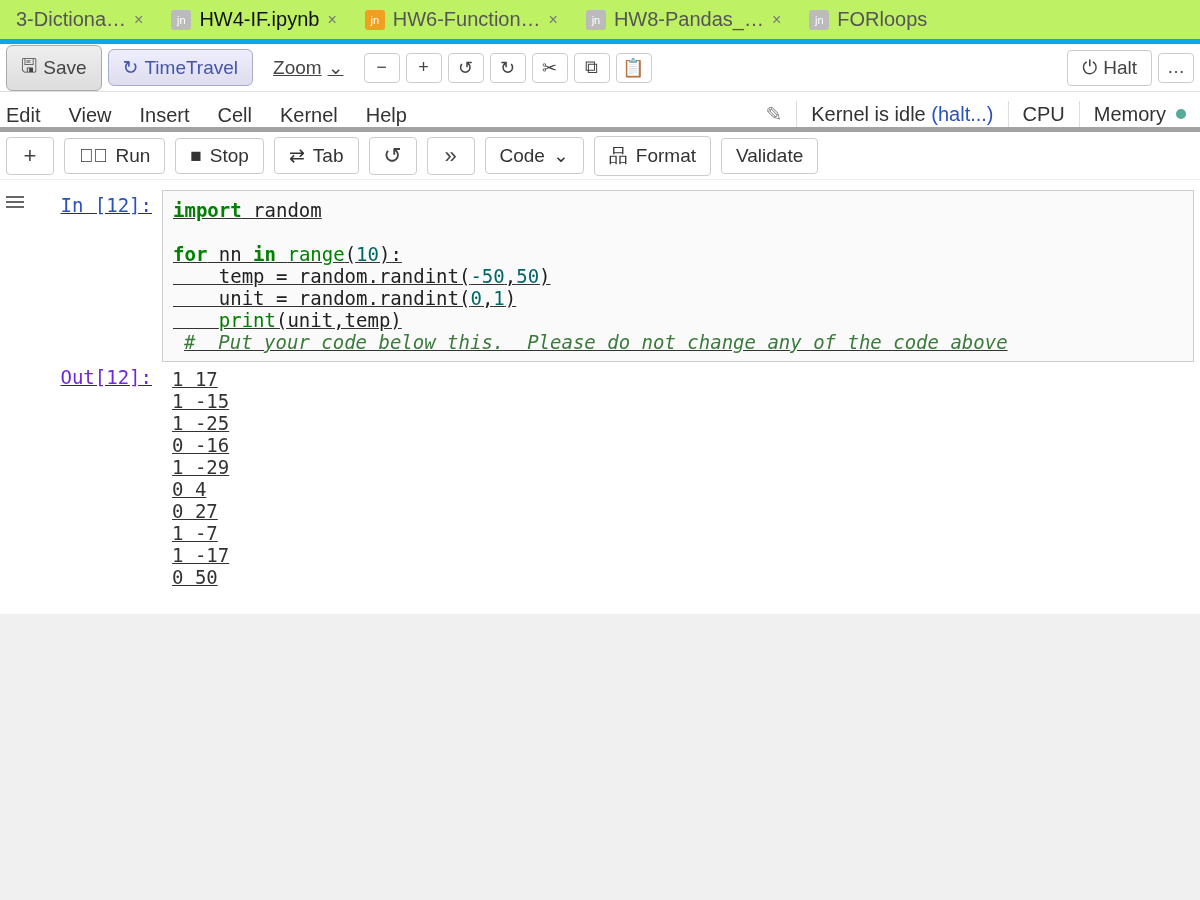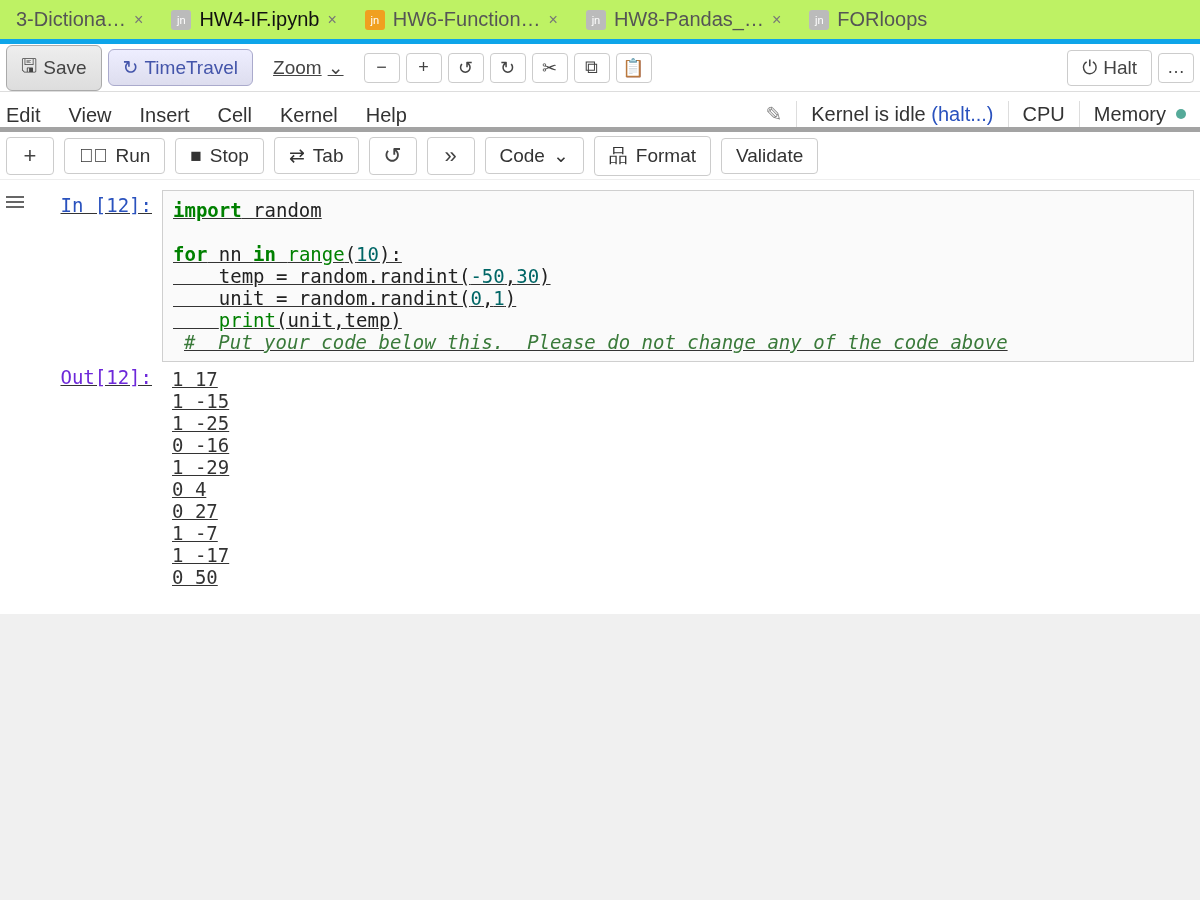--- a/index.html
+++ b/index.html
@@ -256,21 +256,21 @@
       <span class="triline">
           <span></span>
           <span></span>
           <span></span>
         </span>
       <div class="prompt">In [12]:</div>
     </div>
     <div class="code-area" id="code-area"><span class="kw">import</span><span> random
 </span><span>
 </span><span class="kw">for</span><span> nn </span><span class="kw">in</span><span> </span><span class="bname">range</span><span>(</span><span class="num">10</span><span>):
-</span><span>    temp = random.randint(</span><span class="num">-50</span><span>,</span><span class="num">30</span><span>)
+</span><span>    temp = random.randint(</span><span class="num">-50</span><span>,</span><span class="num">50</span><span>)
 </span><span>    unit = random.randint(</span><span class="num">0</span><span>,</span><span class="num">1</span><span>)
 </span><span>    </span><span class="bname">print</span><span>(unit,temp)
 </span><span class="cmt">#  Put your code below this.  Please do not change any of the code above
 </span></div>
   </div>
   <div class="cell">
     <div style="display:flex;gap:8px;align-items:flex-start">
       <span style="width:18px"></span>
       <div class="prompt out">Out[12]:</div>
     </div>

